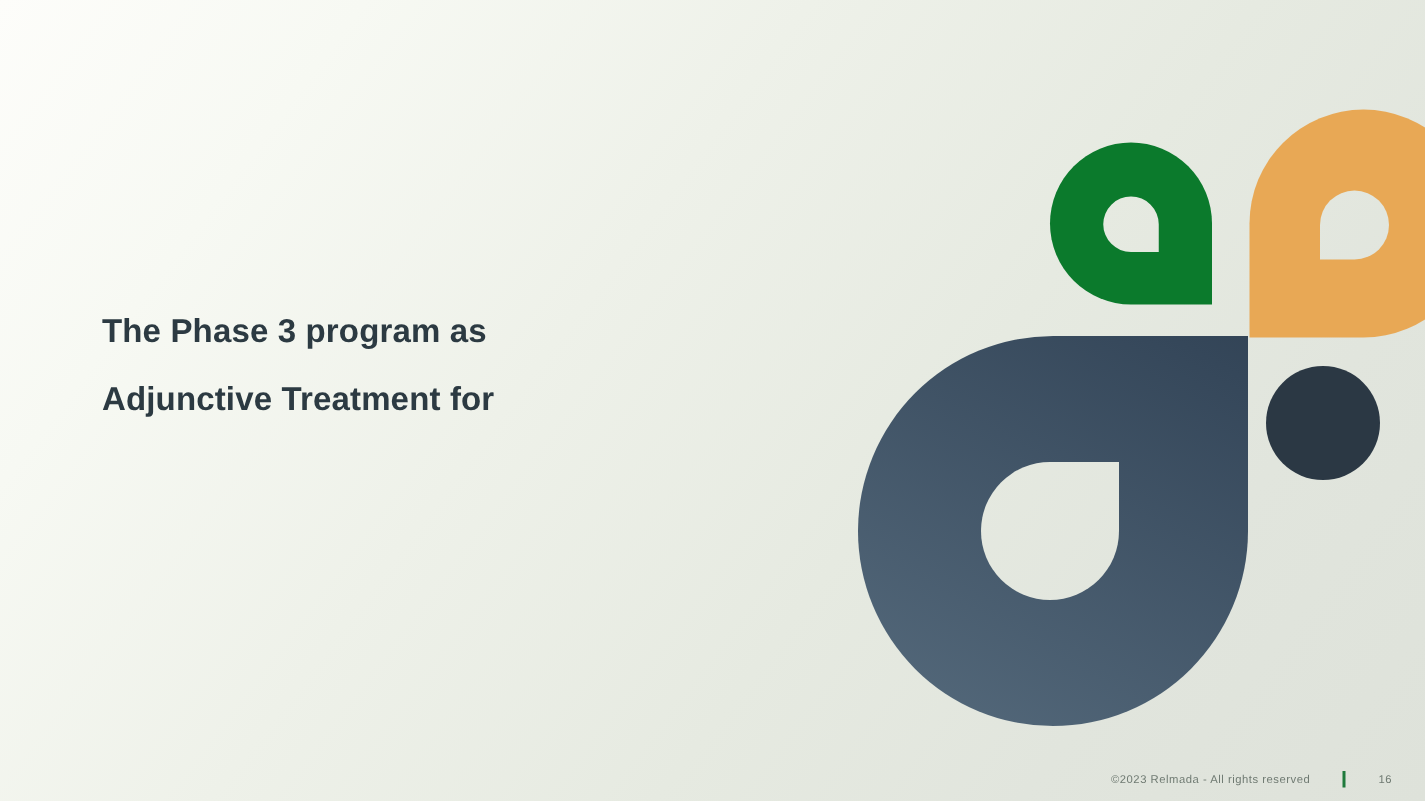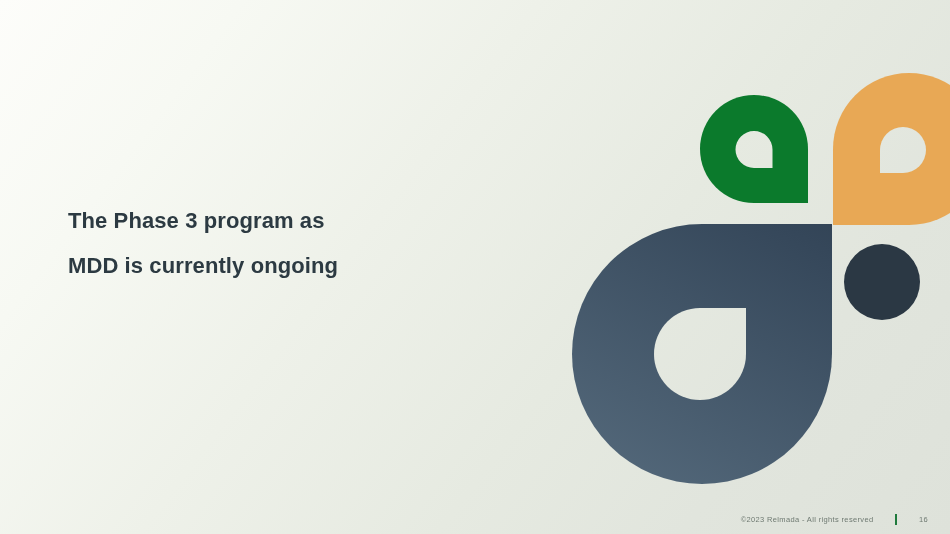--- a/index.html
+++ b/index.html
@@ -152,21 +152,21 @@
 
     <g>
       <rect x="0" y="0" width="950" height="534" fill="url(#slateGrad)" mask="url(#slateMask)"></rect>
     </g>
 
     <circle cx="882" cy="282" r="38" fill="#2b3844"></circle>
   </svg>
 
   <div class="title-block">
     <div class="title-line">The Phase 3 program as</div>
-    <div class="title-line">MDD is currently ongoing</div>
+    <div class="title-line">Adjunctive Treatment for</div>
   </div>
 
   <div class="footer">
     <span class="footer-copy">©2023 Relmada - All rights reserved</span>
     <span class="footer-sep"></span>
     <span class="footer-page">16</span>
   </div>
 
 </div>
 

